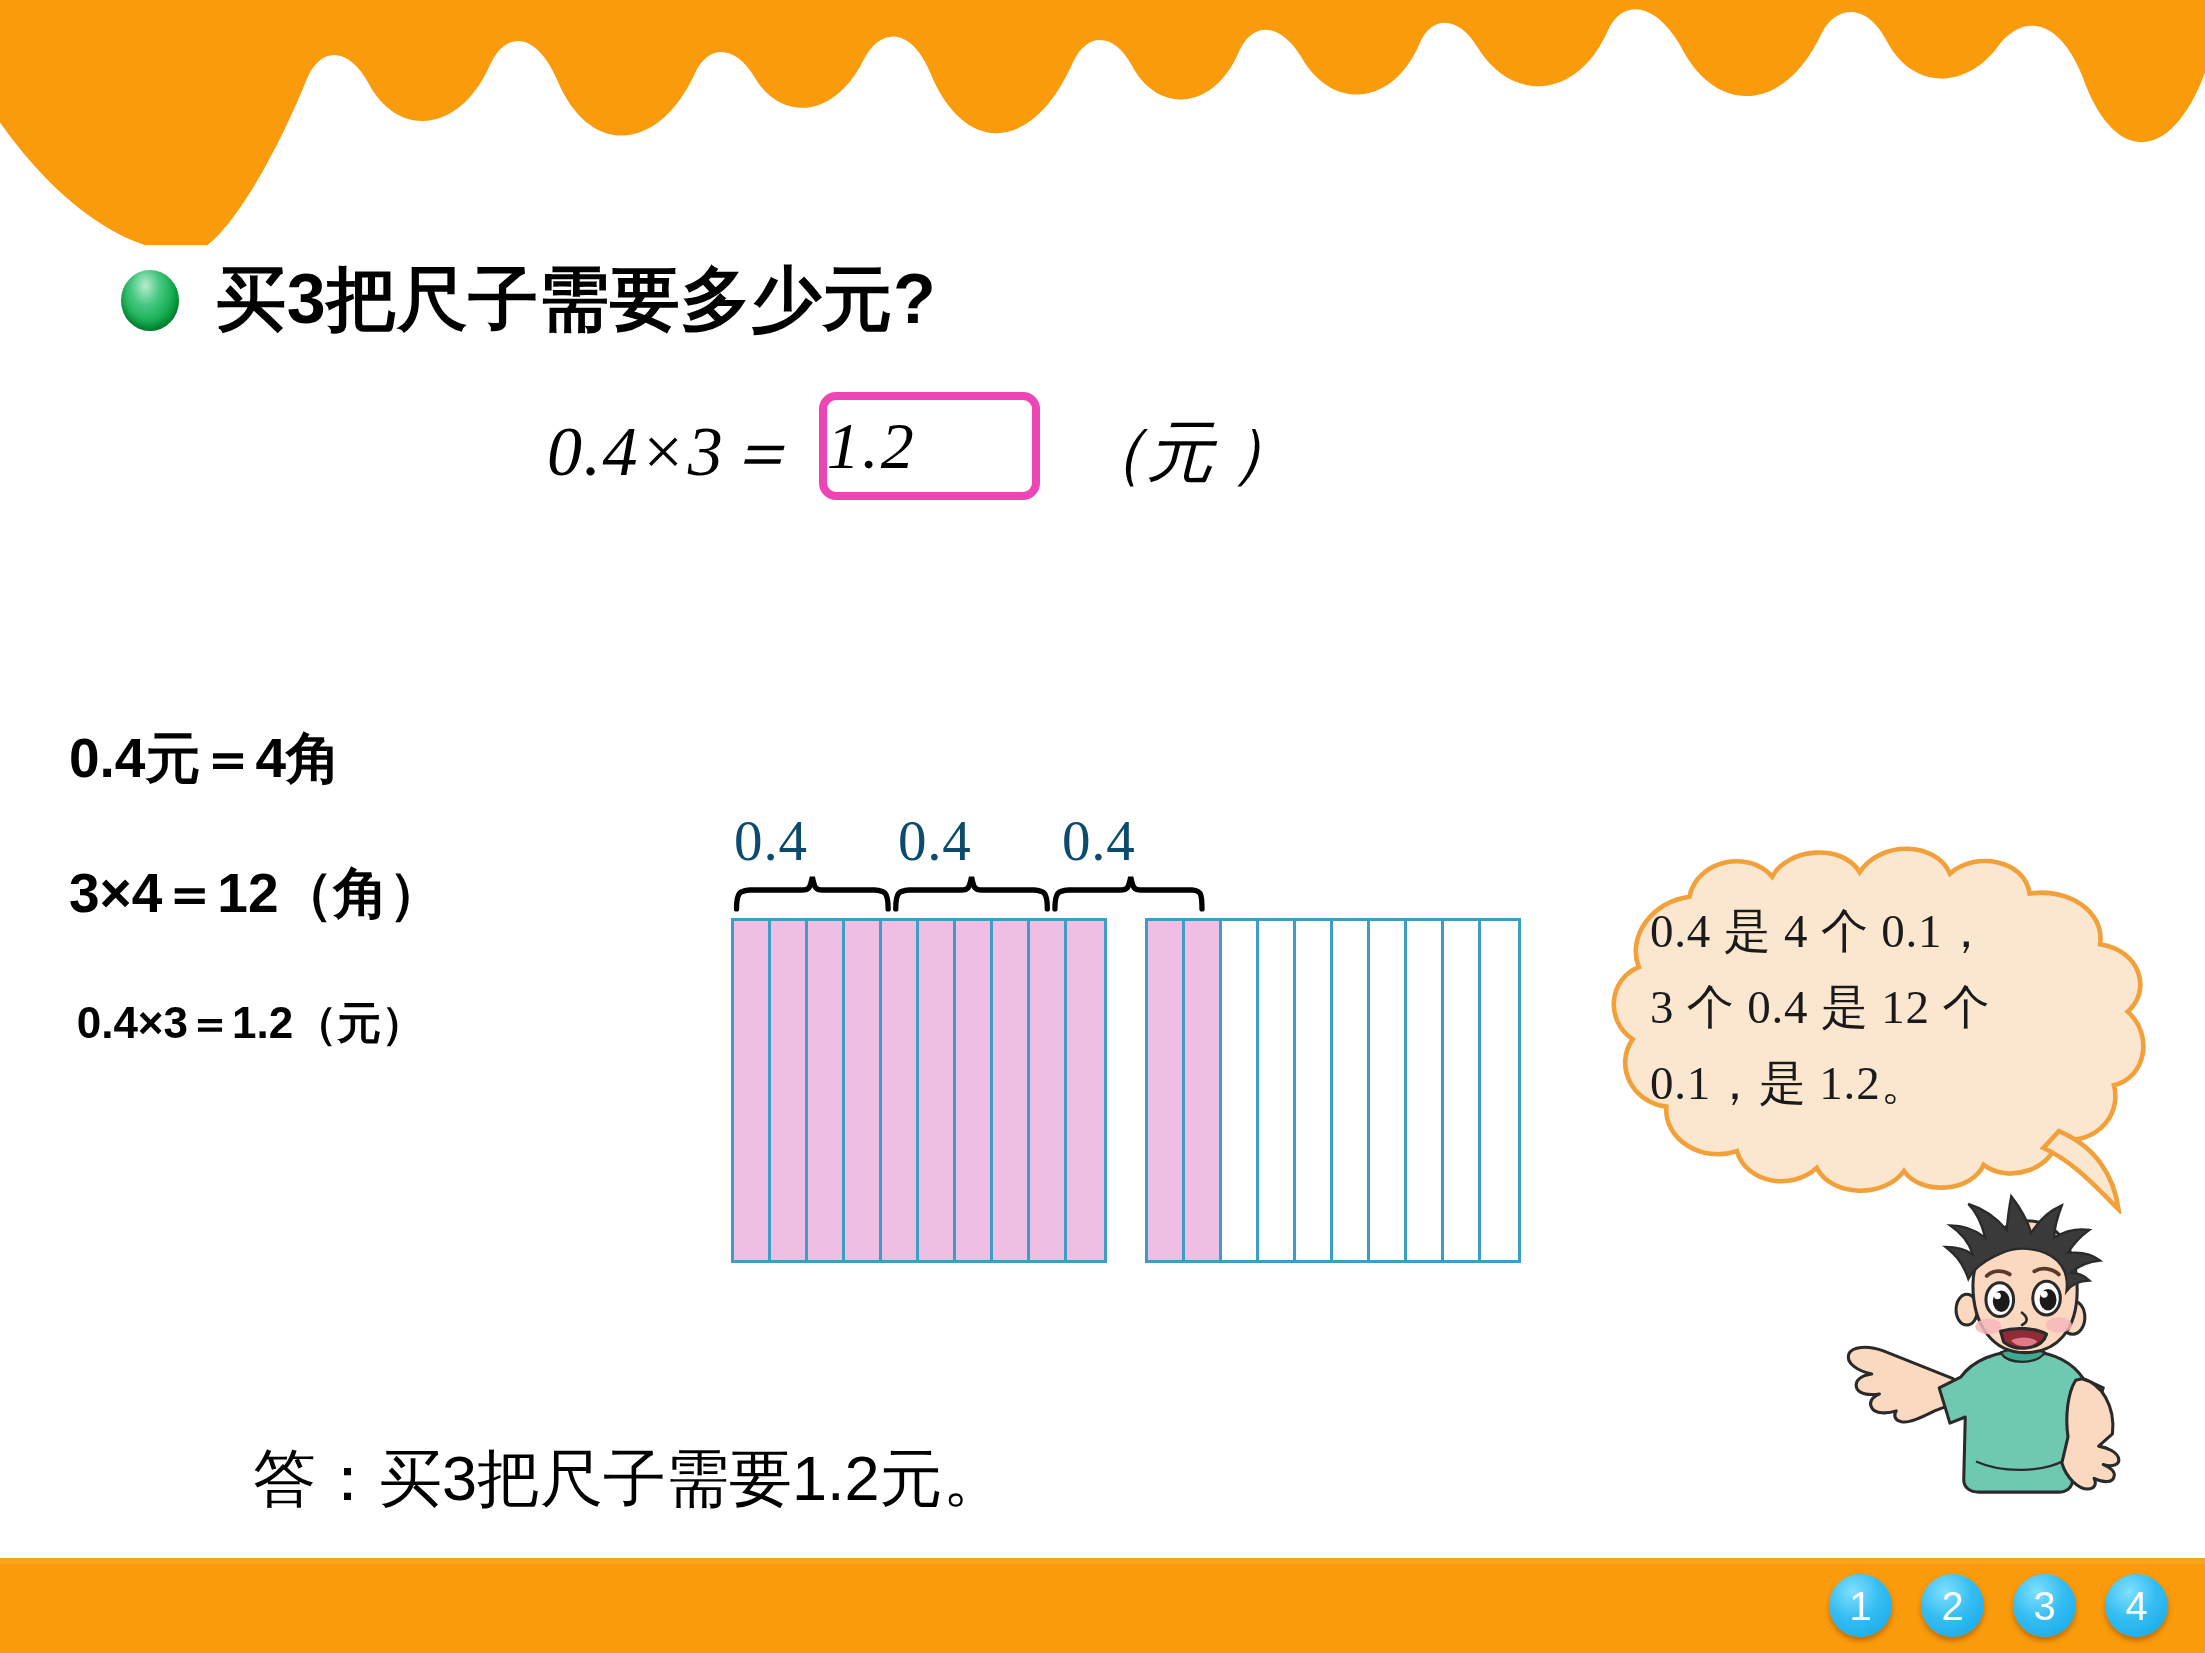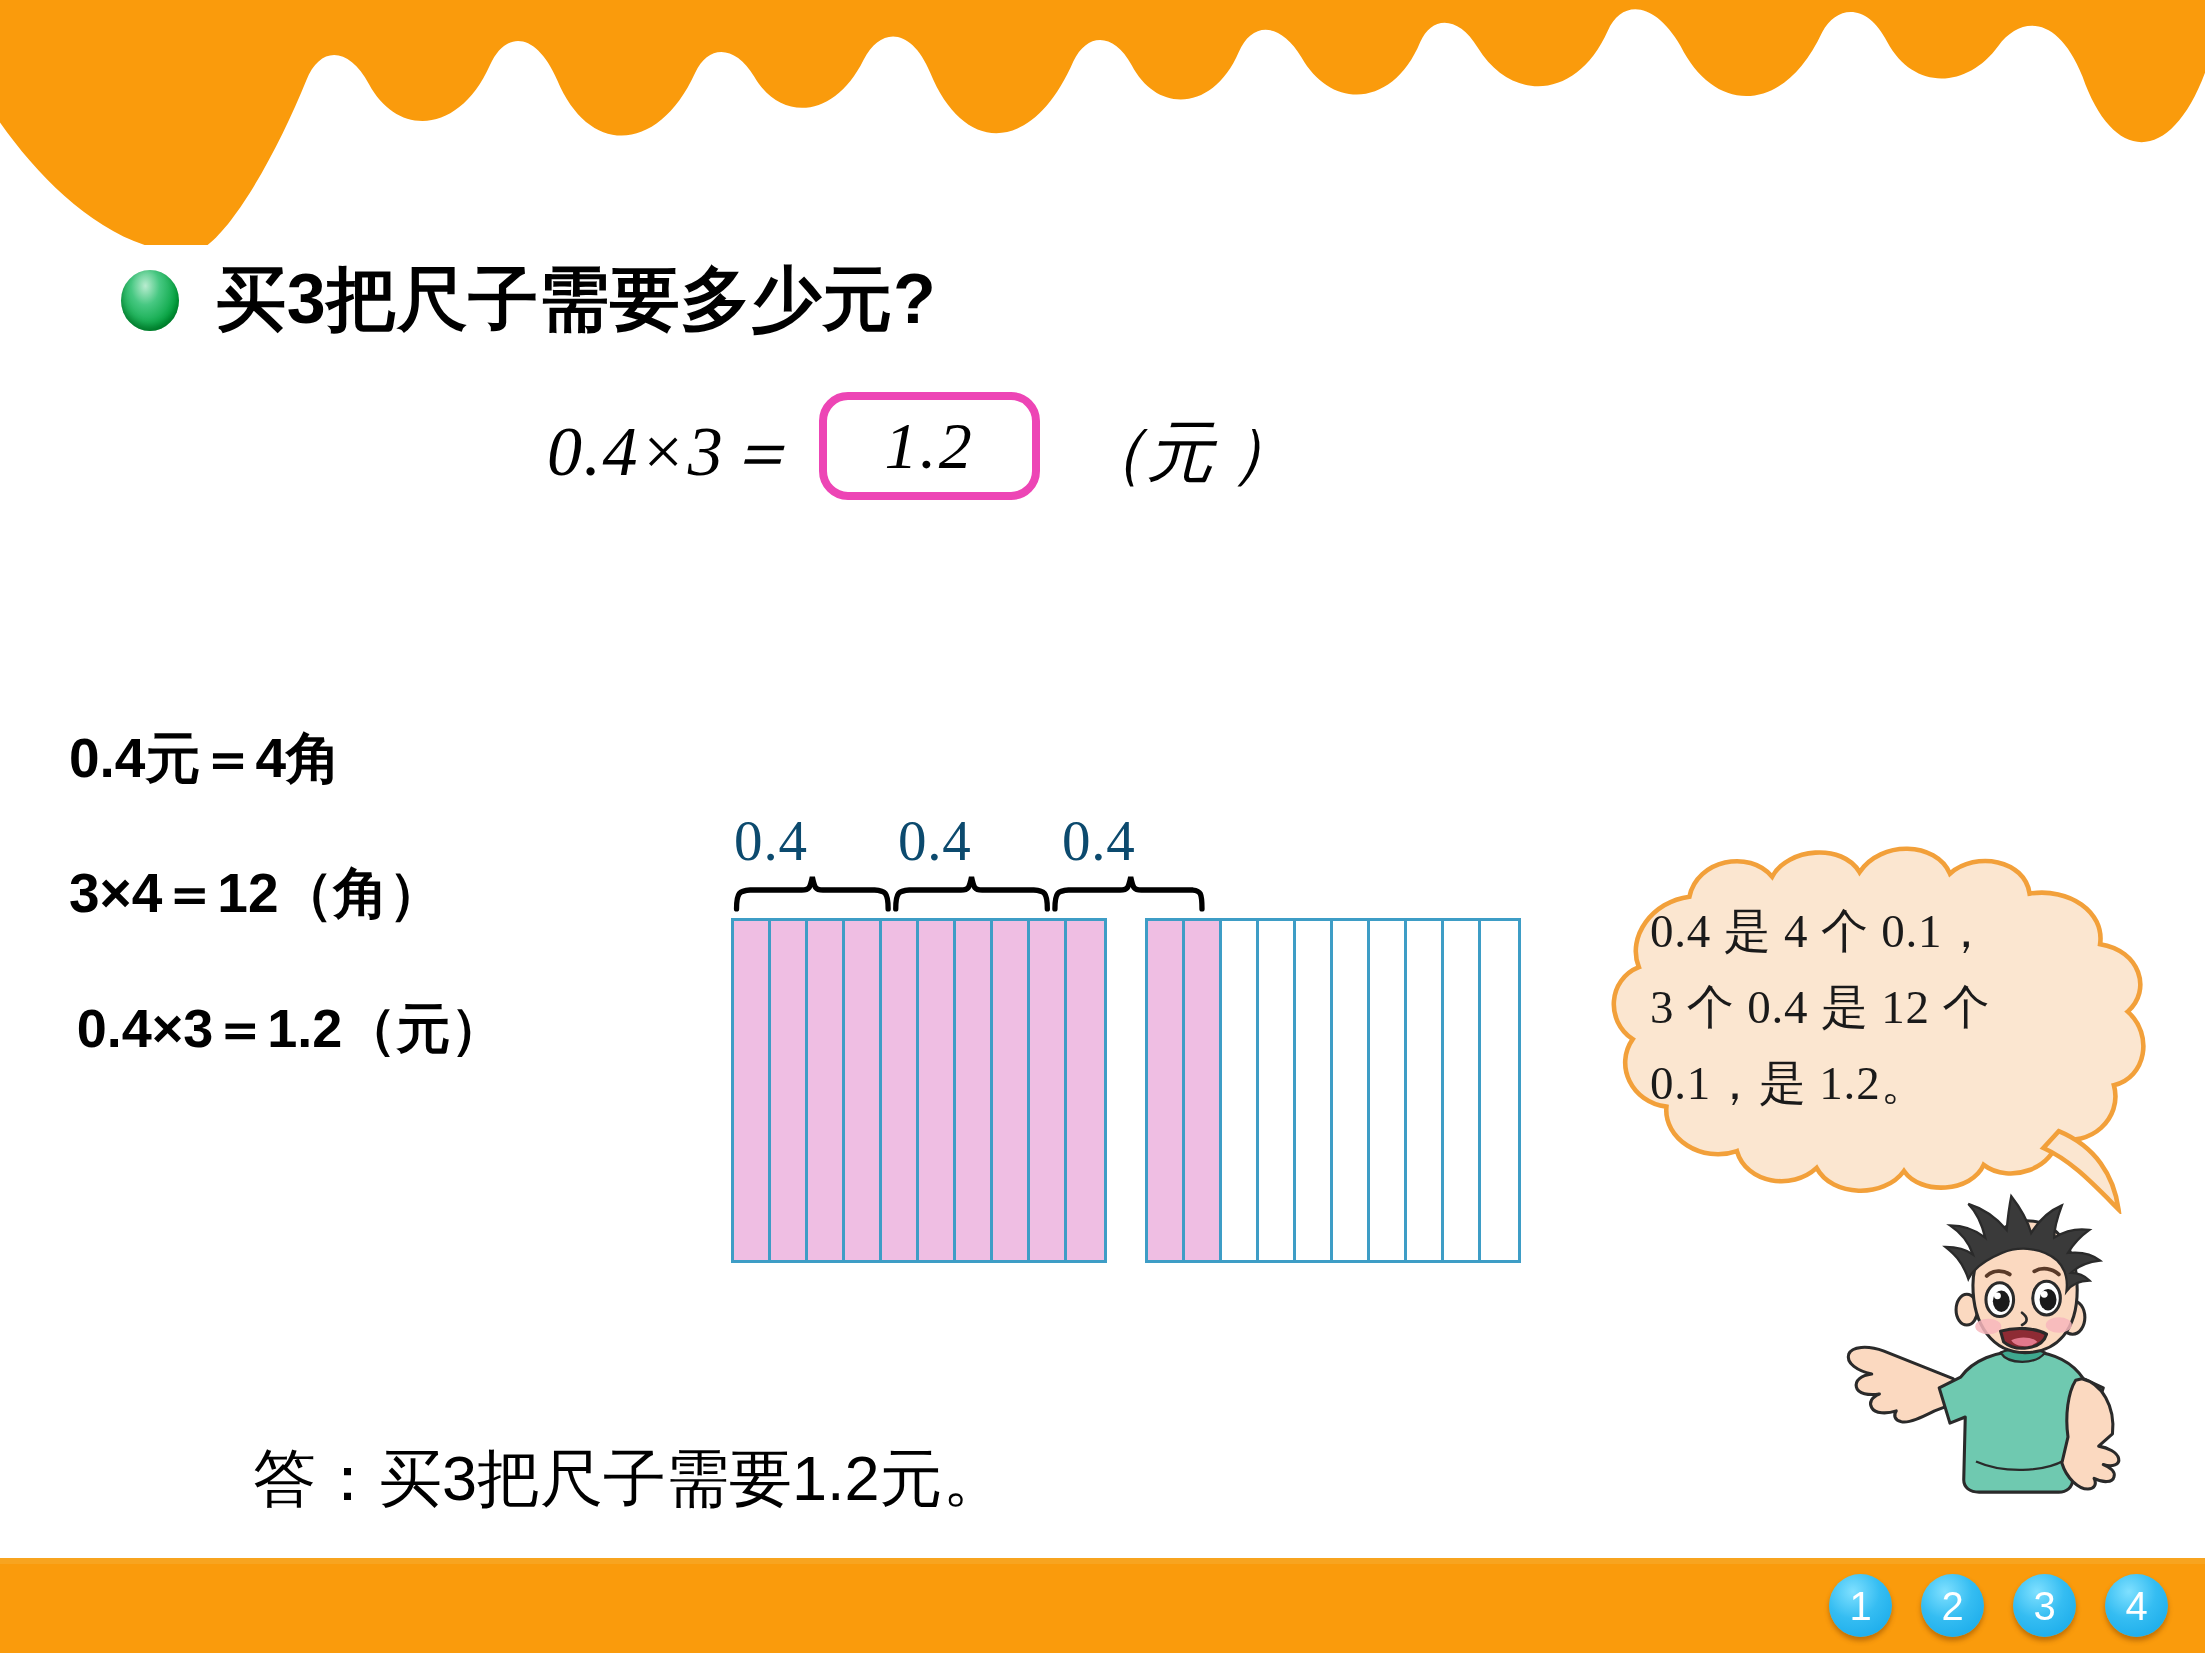--- a/index.html
+++ b/index.html
@@ -99,25 +99,24 @@
     font-size: 70px;
     color: #000;
     font-family: "Liberation Serif", "DejaVu Serif", serif;
     letter-spacing: 1.5px;
     white-space: nowrap;
   }
   #answer-box {
     width: 205px;
     height: 92px;
     border: 8.4px solid #ED45B5;
-    border-radius: 29px;
+    border-radius: 17px;
     background: #fff;
     display: flex;
     align-items: center;
-    justify-content: center;
     margin: 0 26px 12px 23px;
   }
   #answer-box-value {
     font-size: 66px;
     color: #000;
     font-family: "Liberation Serif", "DejaVu Serif", serif;
     letter-spacing: 2.3px;
   }
   #eq-unit {
     font-size: 67px;
@@ -138,21 +137,21 @@
     font-size: 55px;
     font-weight: bold;
     color: #000;
     white-space: nowrap;
     font-family: "Liberation Sans", "DejaVu Sans", sans-serif;
     line-height: 1;
   }
   .step.s0 { margin-left: 0px;  margin-bottom: 80px; }
   .step.s1 { margin-left: 0px;  margin-bottom: 80px; }
   .step.s2 { margin-left: 6.1px;  margin-bottom: 80px; }
-  .step.s3 { margin-left: 7.7px; font-size: 54px; }
+  .step.s3 { margin-left: 7.7px; font-size: 44px; }
 
   
   #bar-model {
     position: absolute;
     left: 731px;
     top: 796px;
   }
   #brace-labels {
     position: relative;
     height: 60px;

